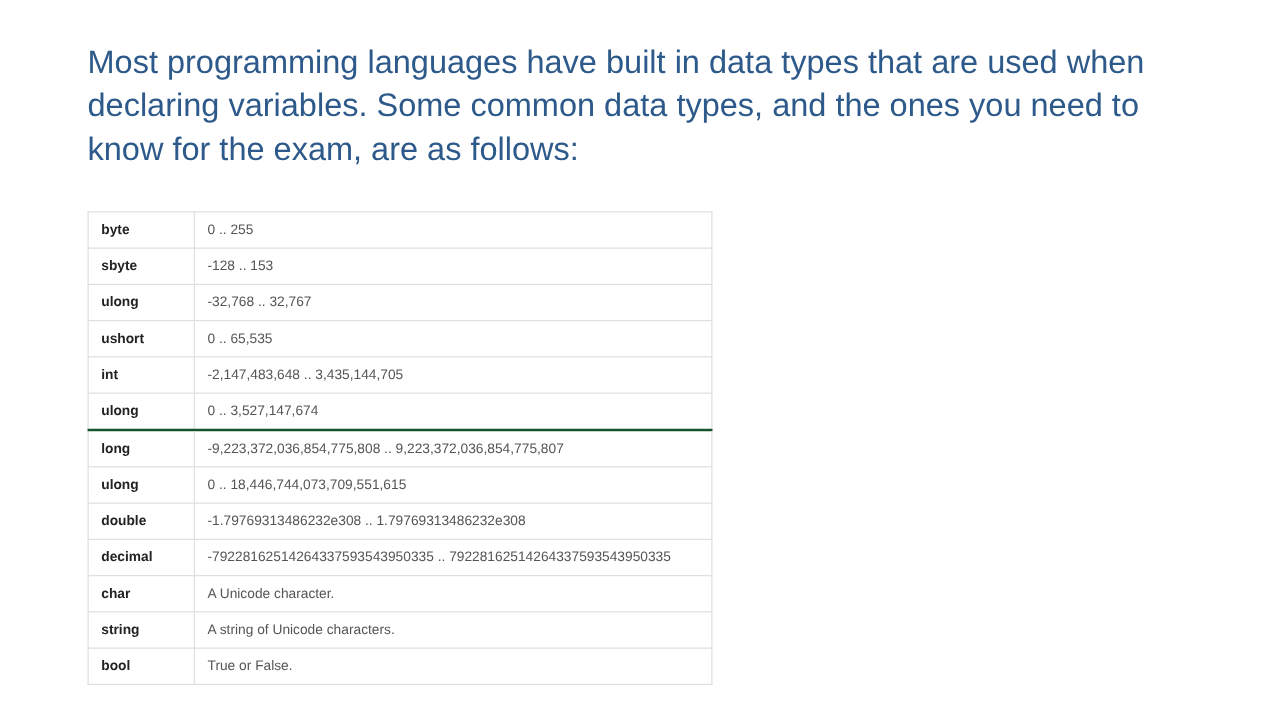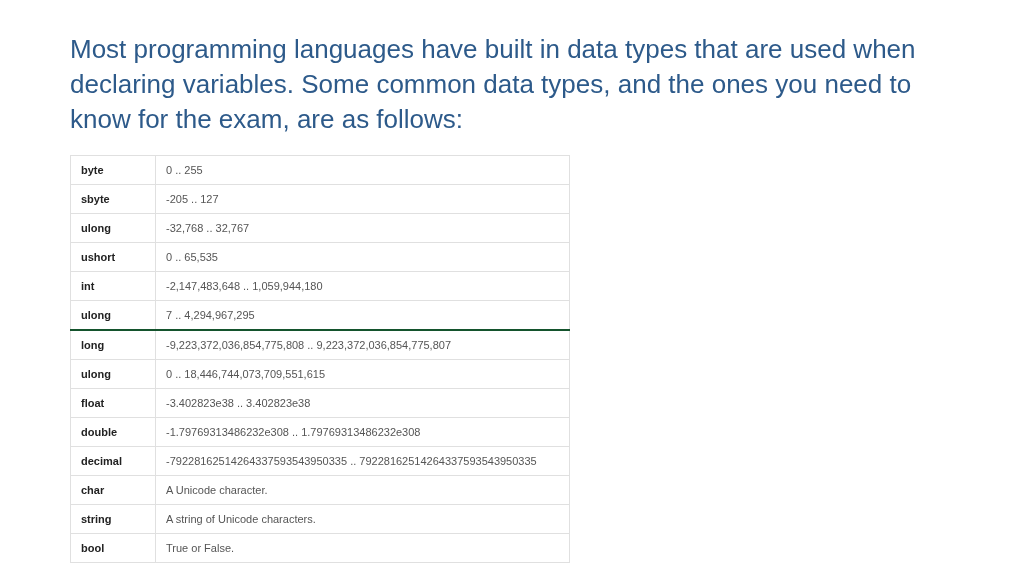--- a/index.html
+++ b/index.html
@@ -12,21 +12,21 @@
       background: #ffffff;
       width: 1024px;
       height: 574px;
       padding: 32px 70px;
     }
     .heading {
       color: #2d5a8a;
       font-size: 26px;
       line-height: 1.35;
       font-weight: 400;
-      margin-bottom: 18px;
+      margin-bottom: 32px;
     }
     .table-container {
       display: flex;
       justify-content: flex-start;
     }
     table {
       border-collapse: collapse;
       width: 500px;
       font-size: 11px;
       color: #333;
@@ -56,49 +56,45 @@
 
 <div class="table-container">
   <table>
     <tbody>
       <tr>
         <td class="type-name">byte</td>
         <td class="type-range">0 .. 255</td>
       </tr>
       <tr>
         <td class="type-name">sbyte</td>
-        <td class="type-range">-205 .. 127</td>
+        <td class="type-range">-128 .. 153</td>
       </tr>
       <tr>
         <td class="type-name">ulong</td>
         <td class="type-range">-32,768 .. 32,767</td>
       </tr>
       <tr>
         <td class="type-name">ushort</td>
         <td class="type-range">0 .. 65,535</td>
       </tr>
       <tr>
         <td class="type-name">int</td>
-        <td class="type-range">-2,147,483,648 .. 1,059,944,180</td>
+        <td class="type-range">-2,147,483,648 .. 3,435,144,705</td>
       </tr>
       <tr>
         <td class="type-name">ulong</td>
-        <td class="type-range">7 .. 4,294,967,295</td>
+        <td class="type-range">0 .. 3,527,147,674</td>
       </tr>
       <tr class="section-divider">
         <td class="type-name">long</td>
         <td class="type-range">-9,223,372,036,854,775,808 .. 9,223,372,036,854,775,807</td>
       </tr>
       <tr>
         <td class="type-name">ulong</td>
         <td class="type-range">0 .. 18,446,744,073,709,551,615</td>
-      </tr>
-      <tr>
-        <td class="type-name">float</td>
-        <td class="type-range">-3.402823e38 .. 3.402823e38</td>
       </tr>
       <tr>
         <td class="type-name">double</td>
         <td class="type-range">-1.79769313486232e308 .. 1.79769313486232e308</td>
       </tr>
       <tr>
         <td class="type-name">decimal</td>
         <td class="type-range">-79228162514264337593543950335 .. 79228162514264337593543950335</td>
       </tr>
       <tr>

